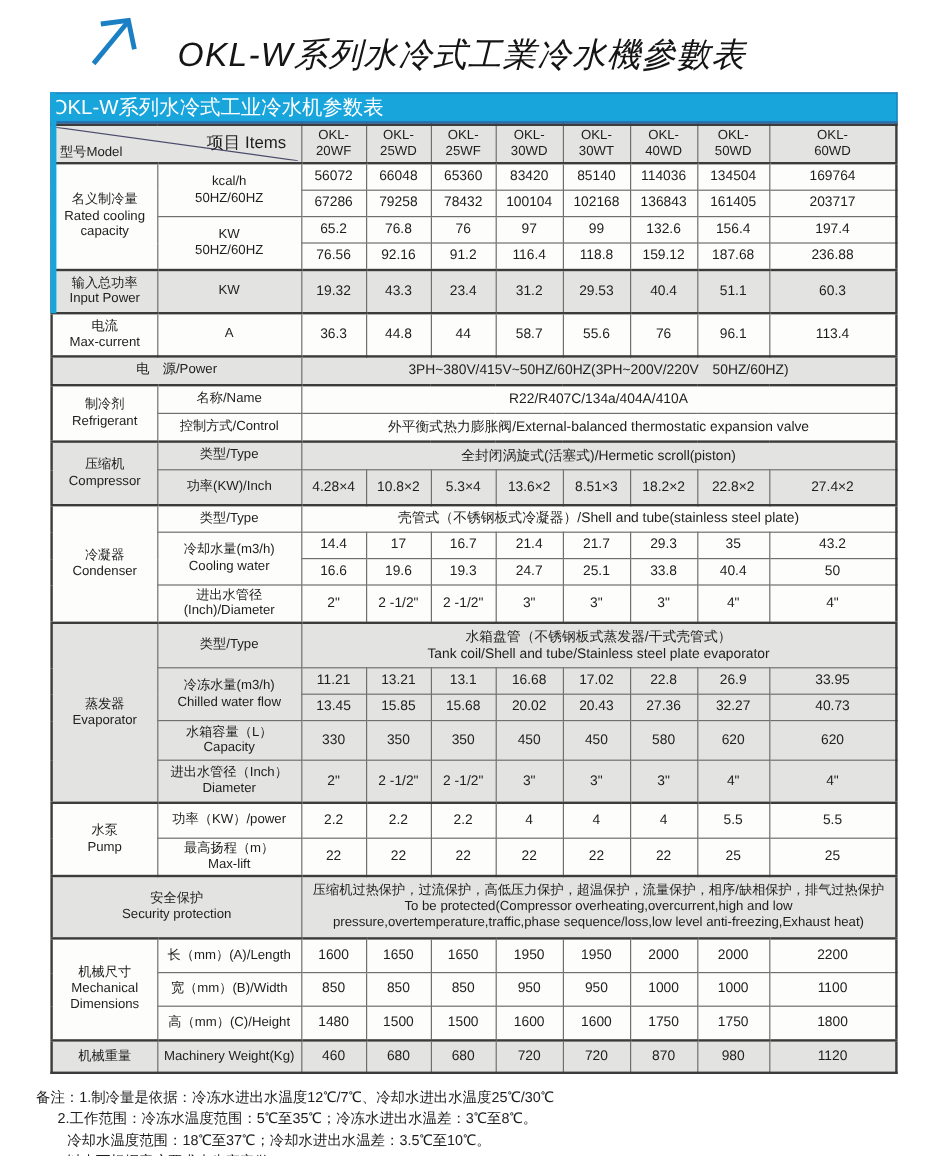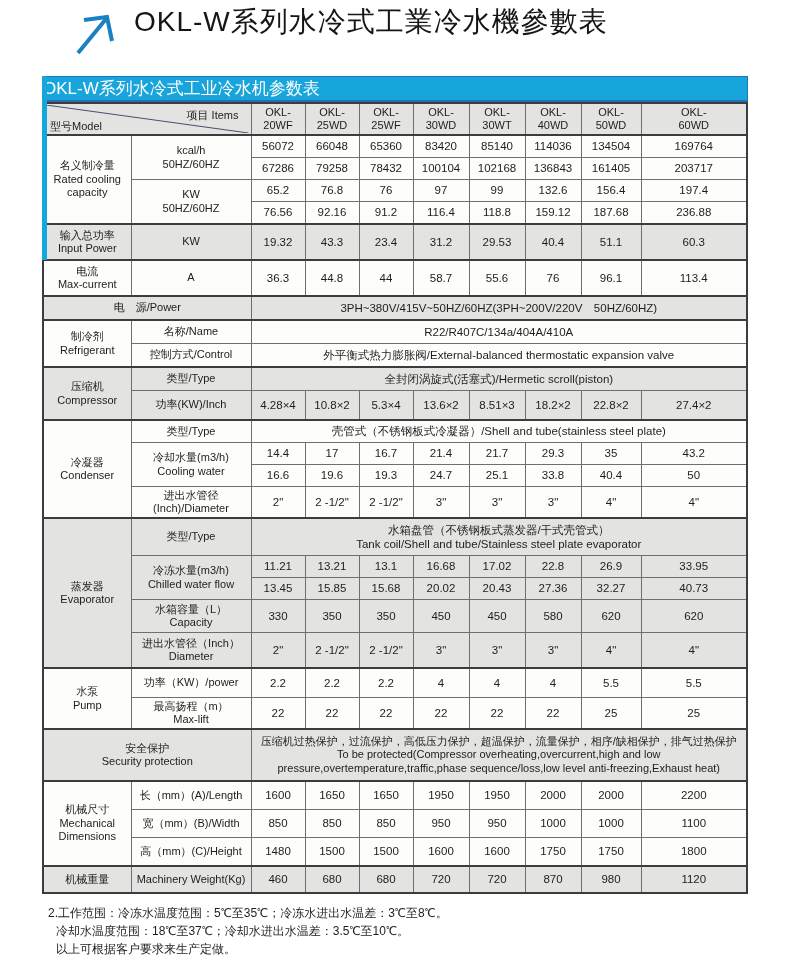--- a/index.html
+++ b/index.html
@@ -1,17 +1,17 @@
 <!DOCTYPE html>
 <html><head>
 <meta charset="utf-8">
 <style>
   html,body{margin:0;padding:0;}
   body{width:790px;min-height:963px;background:#ffffff;font-family:"Liberation Sans",sans-serif;color:#1d1d1d;}
-  .header{display:flex;align-items:flex-start;gap:14px;padding:6px 0 0 70px;}
+  .header{display:flex;align-items:flex-end;gap:28px;padding:6px 0 0 70px;font-style:italic;}
   .logo{flex:0 0 auto;margin-top:4px;}
   .titles{line-height:1.12;}
   .title-zh{font-size:28px;color:#151515;letter-spacing:1px;}
   .title-en{font-size:19px;color:#222;margin-top:2px;}
   .table-wrap{position:relative;margin:16px 0 0 42px;width:706px;}
   .left-strip{position:absolute;left:0;top:0;width:5px;height:184px;background:#18a5dc;z-index:3;}
   .banner{background:#18a5dc;border:1px solid #1a7ab8;border-bottom:2px solid #2b6db0;color:#fff;font-size:17px;height:23px;line-height:23px;}
   table.spec{border-collapse:collapse;width:706px;table-layout:fixed;font-size:11px;border:2px solid #3c3c3c;}
   table.spec td{border:1px solid #6f6f6f;text-align:center;vertical-align:middle;padding:1px 2px;line-height:1.22;}
   tr.g>td{background:#e3e3e1;}
@@ -20,21 +20,21 @@
   .pre{white-space:pre-line;}
   td.left{text-align:left;padding:2px 6px;}
   td.v{font-size:11.5px;}
   .h19 td{height:19px;} .h20 td{height:20px;} .h23 td{height:23px;} .h25 td{height:25px;}
   .h26 td{height:26px;} .h28 td{height:28px;} .h30 td{height:30px;} .h32 td{height:32px;}
   .h34 td{height:34px;} .h48 td{height:48px;}
   td.corner{padding:0;}
   .corner-in{position:relative;width:100%;height:28px;}
   .corner-in svg{position:absolute;left:0;top:0;width:100%;height:100%;}
   .corner-model{position:absolute;left:4px;bottom:0;font-size:11px;text-align:right;}
-  .corner-items{position:absolute;right:10px;top:4px;font-size:11px;}
+  .corner-items{position:absolute;right:10px;top:4px;font-size:14px;}
   .notes{margin:10px 0 0 30px;width:732px;}
   .nz{font-size:12px;line-height:1.5;}
   .ind0{padding-left:0;} .ind1{padding-left:18px;} .ind2{padding-left:26px;}
 </style>
 </head>
 <body>
 
 <div class="header">
   <div class="logo">
     <svg width="50" height="46" viewBox="0 0 50 46">
@@ -378,17 +378,18 @@
           <td class="v">720</td>
           <td class="v">870</td>
           <td class="v">980</td>
           <td class="v">1120</td>
         </tr>
     </tbody>
   </table>
 </div>
 
 <div class="notes">
+  <div class="nz ind0">备注：1.制冷量是依据：冷冻水进出水温度12℃/7℃、冷却水进出水温度25℃/30℃</div>
   <div class="nz ind1">2.工作范围：冷冻水温度范围：5℃至35℃；冷冻水进出水温差：3℃至8℃。</div>
   <div class="nz ind2">冷却水温度范围：18℃至37℃；冷却水进出水温差：3.5℃至10℃。</div>
   <div class="nz ind2">以上可根据客户要求来生产定做。</div>
 
 </div>
 
 </body></html>

